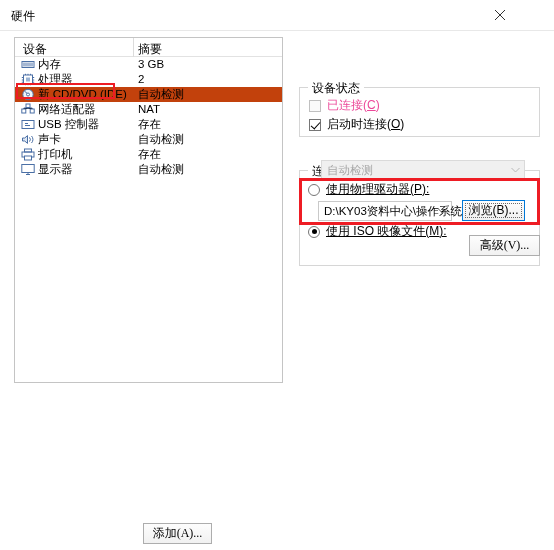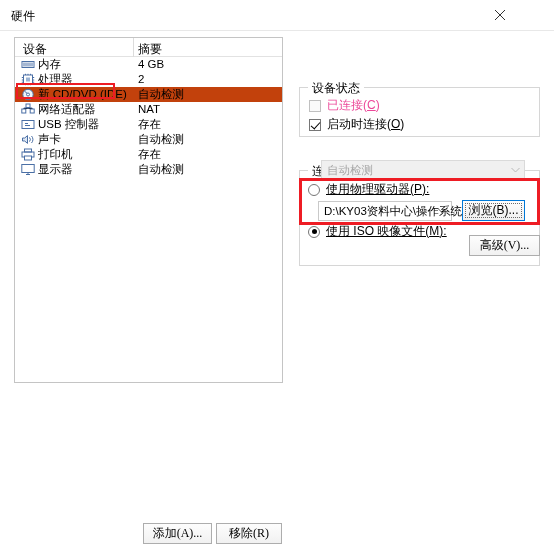--- a/index.html
+++ b/index.html
@@ -215,21 +215,21 @@
         <div class="hcell c1">设备</div>
         <div class="hcell c2">摘要</div>
       </div>
       <div id="rows-host">
           <div class="dev-row">
             <span class="icon"><svg width="14" height="13" viewBox="0 0 14 13">
                 <rect x="1" y="3.5" width="12" height="6" stroke="#4a6fa5" fill="none" stroke-width="1"></rect>
                 <path d="M3 4.5v4M5 4.5v4M7 4.5v4M9 4.5v4M11 4.5v4" stroke="#4a6fa5" stroke-width="1"></path>
               </svg></span>
             <span class="dname">内存</span>
-            <span class="dsum">4 GB</span>
+            <span class="dsum">3 GB</span>
           </div>
           <div class="dev-row">
             <span class="icon"><svg width="14" height="13" viewBox="0 0 14 13">
                 <rect x="2.5" y="2" width="9" height="9" stroke="#4a6fa5" fill="none" stroke-width="1"></rect>
                 <rect x="5" y="4.5" width="4" height="4" fill="#9bb4d4" stroke="none"></rect>
                 <path d="M4.5 0.8v1.2M7 0.8v1.2M9.5 0.8v1.2M4.5 11v1.2M7 11v1.2M9.5 11v1.2M0.8 4.5h1.7M0.8 7h1.7M0.8 9.2h1.7M11.5 4.5h1.7M11.5 7h1.7M11.5 9.2h1.7" stroke="#4a6fa5" stroke-width="1"></path>
               </svg></span>
             <span class="dname">处理器</span>
             <span class="dsum">2</span>
           </div>
@@ -284,21 +284,20 @@
               </svg></span>
             <span class="dname">显示器</span>
             <span class="dsum">自动检测</span>
           </div>
         </div>
     </div>
 
     <div class="redbox-cd"></div>
 
     <button class="btn btn-add">添加(A)...</button>
-    <button class="btn btn-remove">移除(R)</button>
 
     <div class="group grp-status">
       <div class="group-title">设备状态</div>
 
       <div class="chk-row disabled" style="top:9px;">
         <span class="box"></span>
         <span class="lbl"><span>已连接(</span><span class="u">C</span><span>)</span></span>
       </div>
 
       <div class="chk-row" style="top:28px;">

